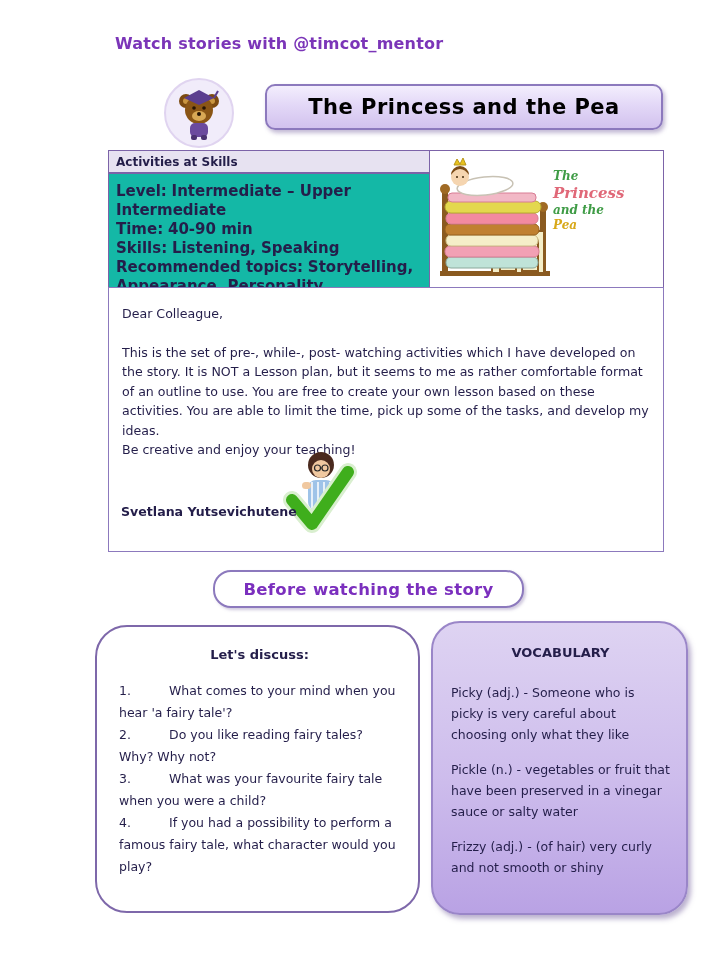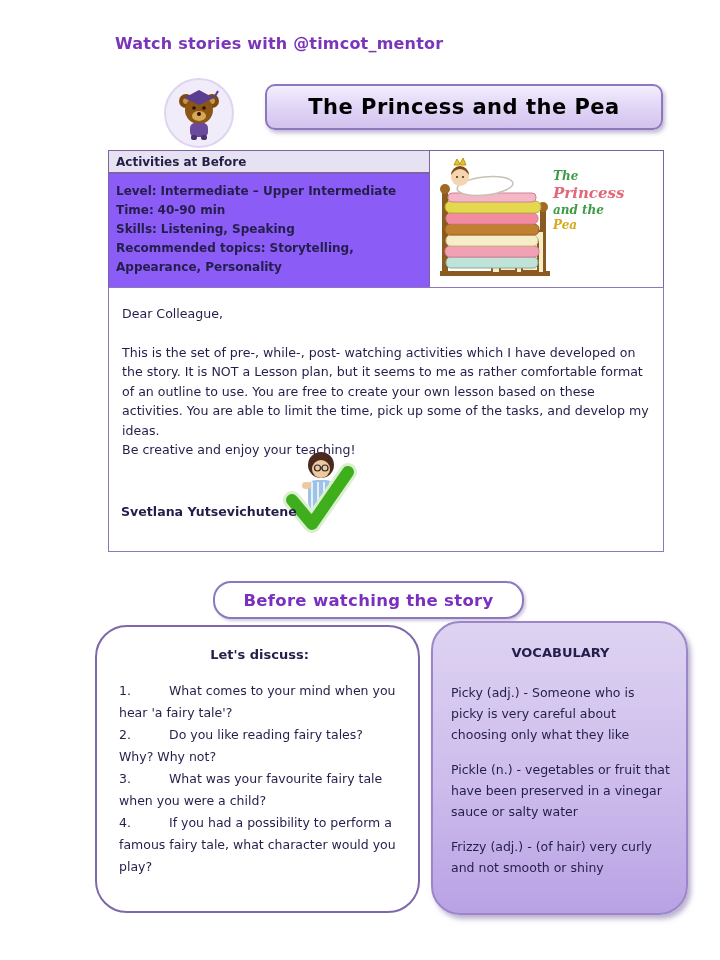--- a/index.html
+++ b/index.html
@@ -27,22 +27,22 @@
   .title-banner span { font-size:21px; font-weight:bold; color:#000; letter-spacing:.5px; }
   
   .glance-header {
     position:absolute; left:108px; top:150px; width:322px; height:23px;
     background:#e7e2f1; border:1.5px solid #7c63a8;
     font-size:12px; font-weight:bold; color:#241e4a;
     display:flex; align-items:center; padding-left:7px;
   }
   .glance-body {
     position:absolute; left:108px; top:172.5px; width:322px; height:115.5px;
-    background:#8b5cf6; border:1.5px solid #7c63a8;
-    padding:8px 6px 0 7px; font-size:12px; line-height:19px;
+    background:#14b8a6; border:1.5px solid #7c63a8;
+    padding:8px 6px 0 7px; font-size:15px; line-height:19px;
   }
   .glance-body .lbl { font-weight:bold; }
   .glance-body .val { font-weight:600; }
   .pic-box {
     position:absolute; left:428.5px; top:150px; width:235.5px; height:138px;
     background:#ffffff; border:1.5px solid #7c63a8;
     display:flex; align-items:center;
   }
   .pic-caption {
     position:absolute; right:18px; top:18px; width:92px; text-align:left;
@@ -60,21 +60,21 @@
   }
   .letter-box .salutation { margin-bottom:19px; }
   .letter-box .closing { }
   .avatar-check { position:absolute; left:278px; top:448px; width:80px; height:86px; }
   .signature { position:absolute; left:121px; top:504px; font-size:12.6px; font-weight:600; }
   
   .section-banner {
     position:absolute; left:213px; top:570px; width:311px; height:38px;
     background:#ffffff; border:2px solid #8c79bd; border-radius:18px;
     box-shadow:2px 2px 3px rgba(120,100,160,.35);
-    display:flex; align-items:center; justify-content:center;margin-top:11px;
+    display:flex; align-items:center; justify-content:center;
   }
   .section-banner span { font-size:16.5px; font-weight:bold; color:#7b2fbe; letter-spacing:.3px; }
   
   .discuss-box {
     position:absolute; left:95px; top:625px; width:325px; height:288px;
     background:#ffffff; border:2px solid #7e68aa; border-radius:32px;
     padding:20px 18px 0 22px;
   }
   .discuss-title { text-align:center; font-size:13px; font-weight:bold; margin-bottom:18px; }
   .q { font-size:12.5px; line-height:22px; }
@@ -114,21 +114,21 @@
       <rect x="28" y="46" width="18" height="14" rx="5" fill="#6b4a9e"></rect>
       <rect x="29" y="58" width="6" height="5" rx="2" fill="#4a3270"></rect>
       <rect x="39" y="58" width="6" height="5" rx="2" fill="#4a3270"></rect>
     </svg>
   </div>
 
   <div class="title-banner">
     <span>The Princess and the Pea</span>
   </div>
 
-  <div class="glance-header">Activities at Before</div>
+  <div class="glance-header">Activities at Skills</div>
   <div class="glance-body">
     <div><span class="lbl">Level:</span> <span class="val">Intermediate – Upper Intermediate</span></div>
     <div><span class="lbl">Time:</span> <span class="val">40-90 min</span></div>
     <div><span class="lbl">Skills:</span> <span class="val">Listening, Speaking</span></div>
     <div><span class="lbl">Recommended topics:</span> <span class="val">Storytelling, Appearance, Personality</span></div>
   </div>
 
   <div class="pic-box">
     <svg width="140" height="132" viewBox="0 0 140 132">
 

